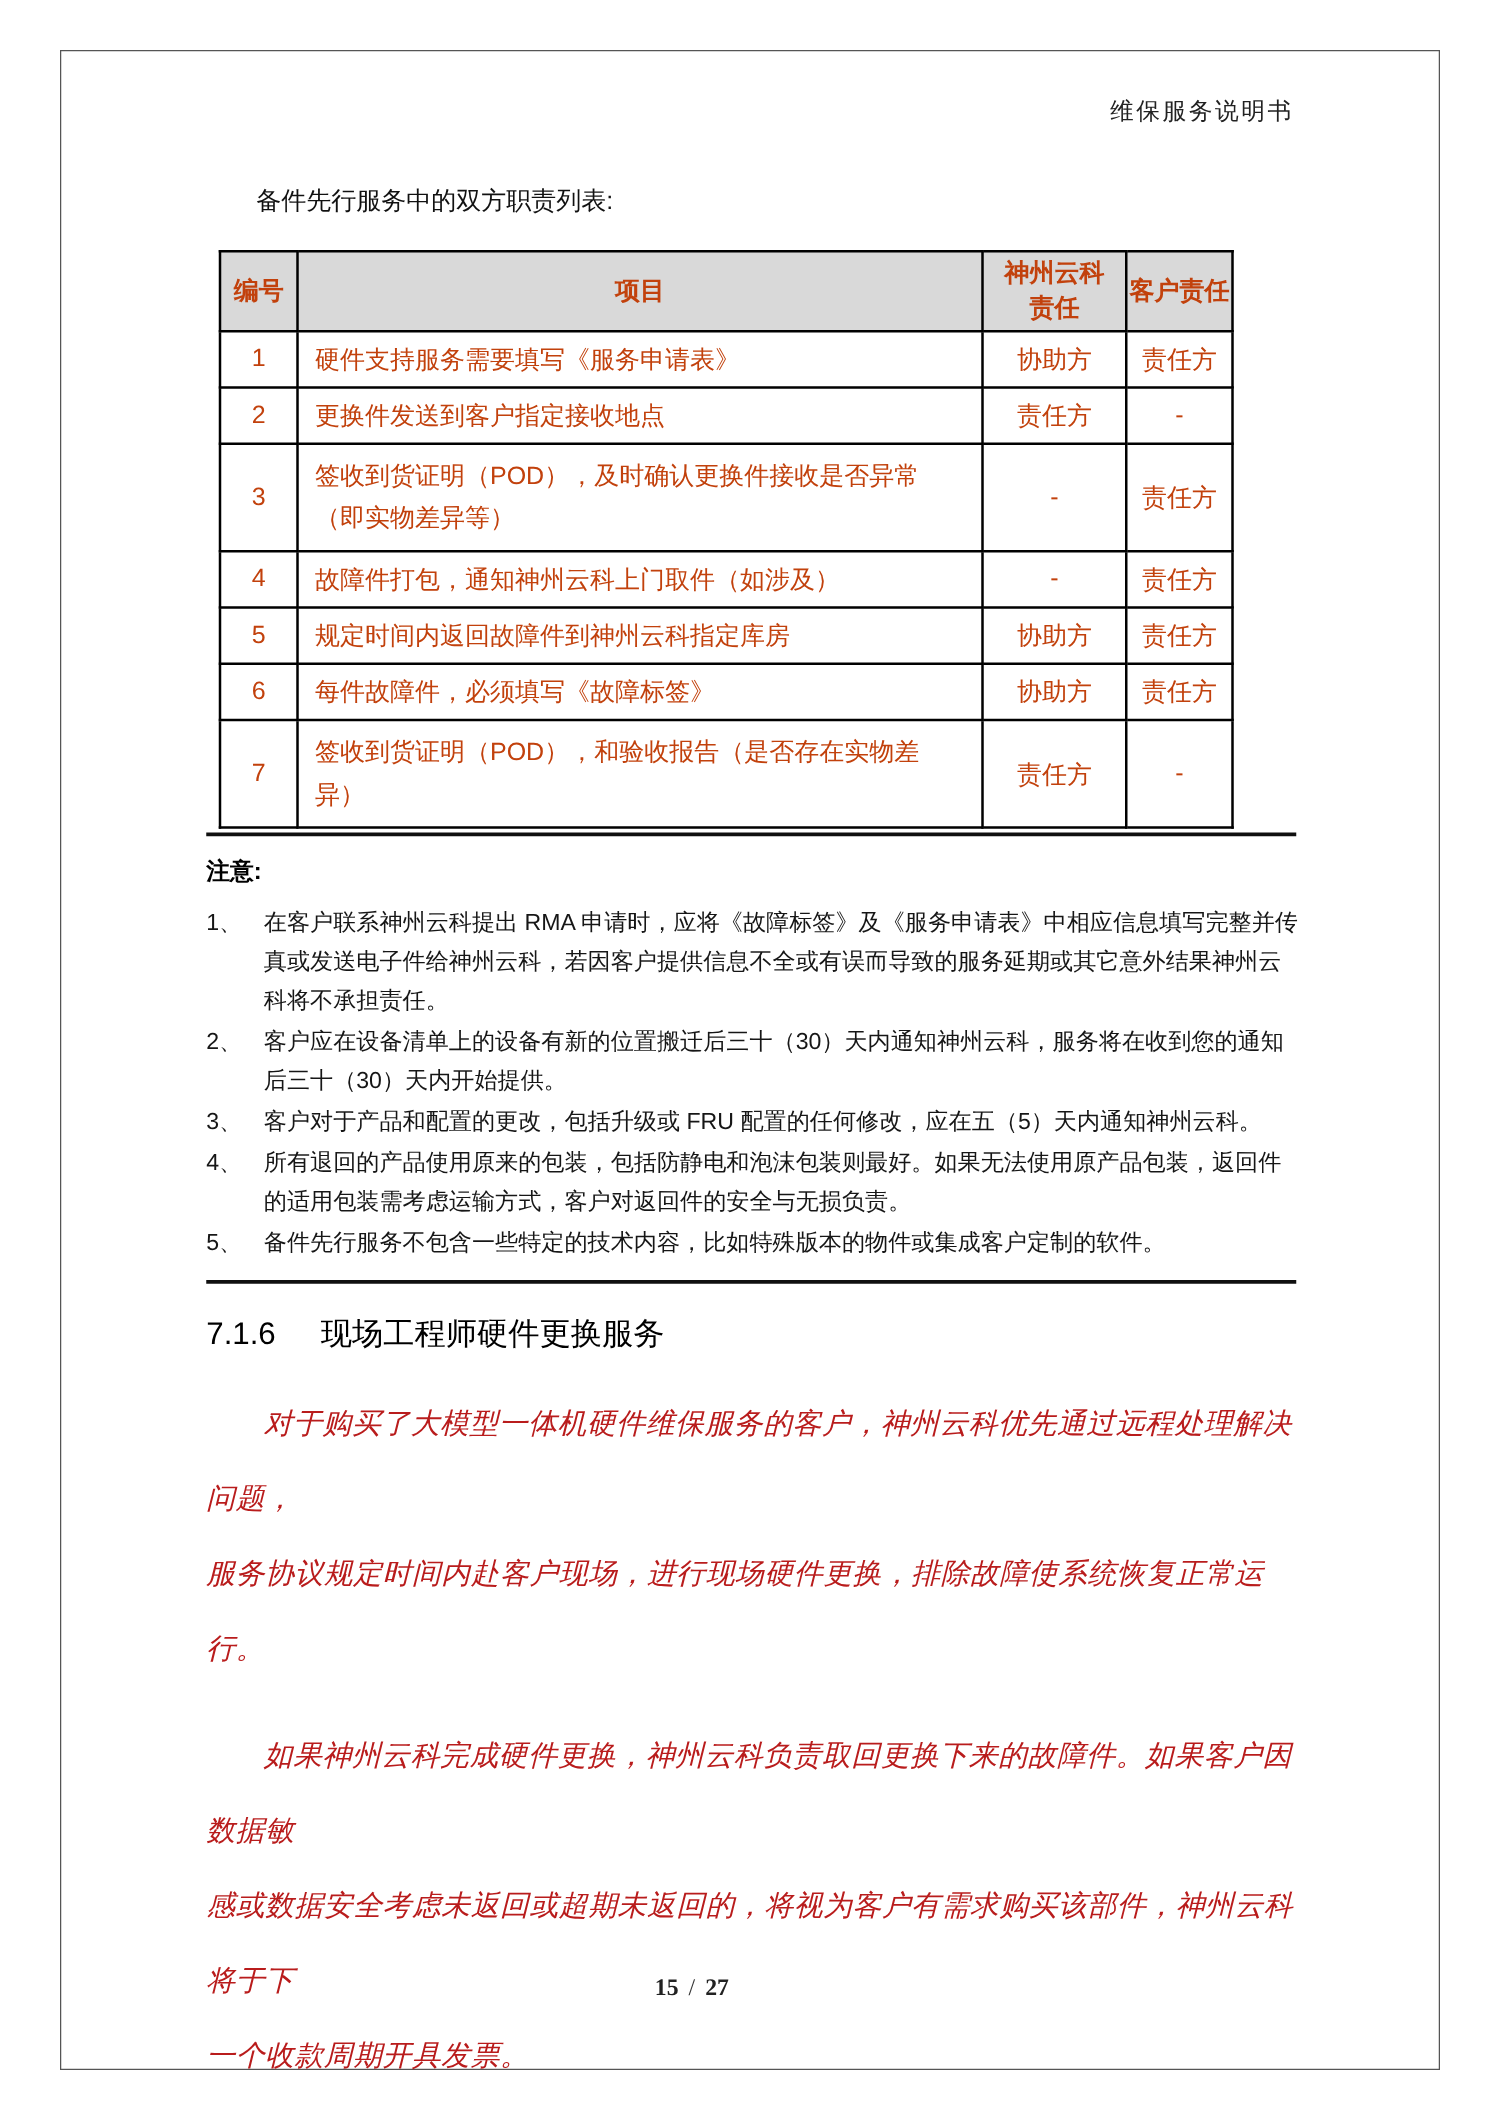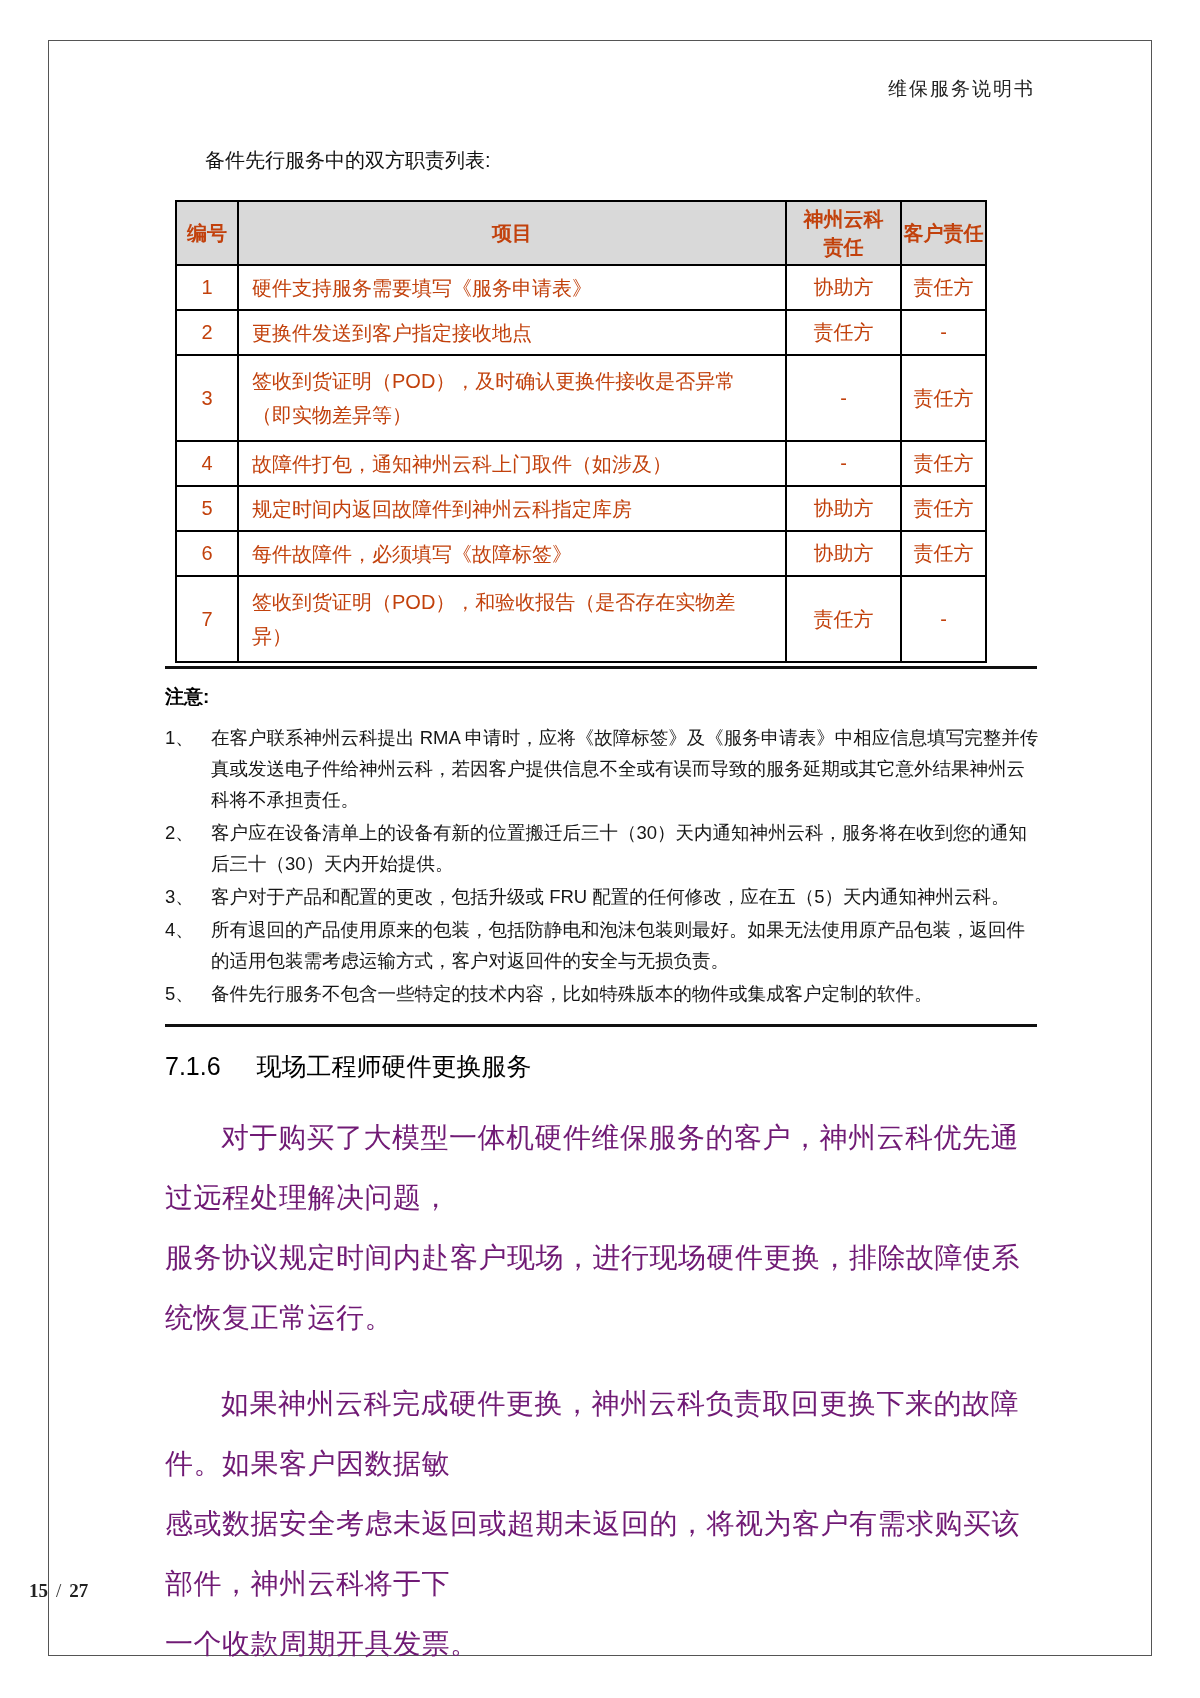--- a/index.html
+++ b/index.html
@@ -56,29 +56,29 @@
   .note-num { flex: 0 0 46px; }
   .note-text { flex: 1; }
   
   .section-heading {
     position: absolute; top: 1050px; left: 165px;
     font-size: 25px; font-weight: 500; color: #000;
   }
   .section-number { display: inline-block; margin-right: 36px; }
   
   .body-text { position: absolute; top: 1108px; left: 165px; width: 876px; }
-  .para { font-size: 28px; line-height: 60px; color: #701a75; letter-spacing: 0.5px; }
+  .para { font-size: 23px; line-height: 60px; color: #b91c1c; letter-spacing: 0.5px; font-style: italic; }
   .para-2 { margin-top: 26px; }
   .para-3 { margin-top: 10px; }
   .line.indent { text-indent: 2em; }
   
   .page-footer {
     position: absolute; top: 1580px; left: 0; width: 1107px;
-    text-align: left; font-family: "Liberation Serif", serif;
-    font-size: 19px; color: #222; margin-left: 29px;
+    text-align: center; font-family: "Liberation Serif", serif;
+    font-size: 19px; color: #222;
   }
   .page-footer .num { font-weight: bold; }
   .page-footer .sep { font-weight: normal; padding: 0 8px; color: #333; }
 </style>
 </head>
 <body>
 
 <div class="page-frame"></div>
 
 <div class="doc-title">维保服务说明书</div>

